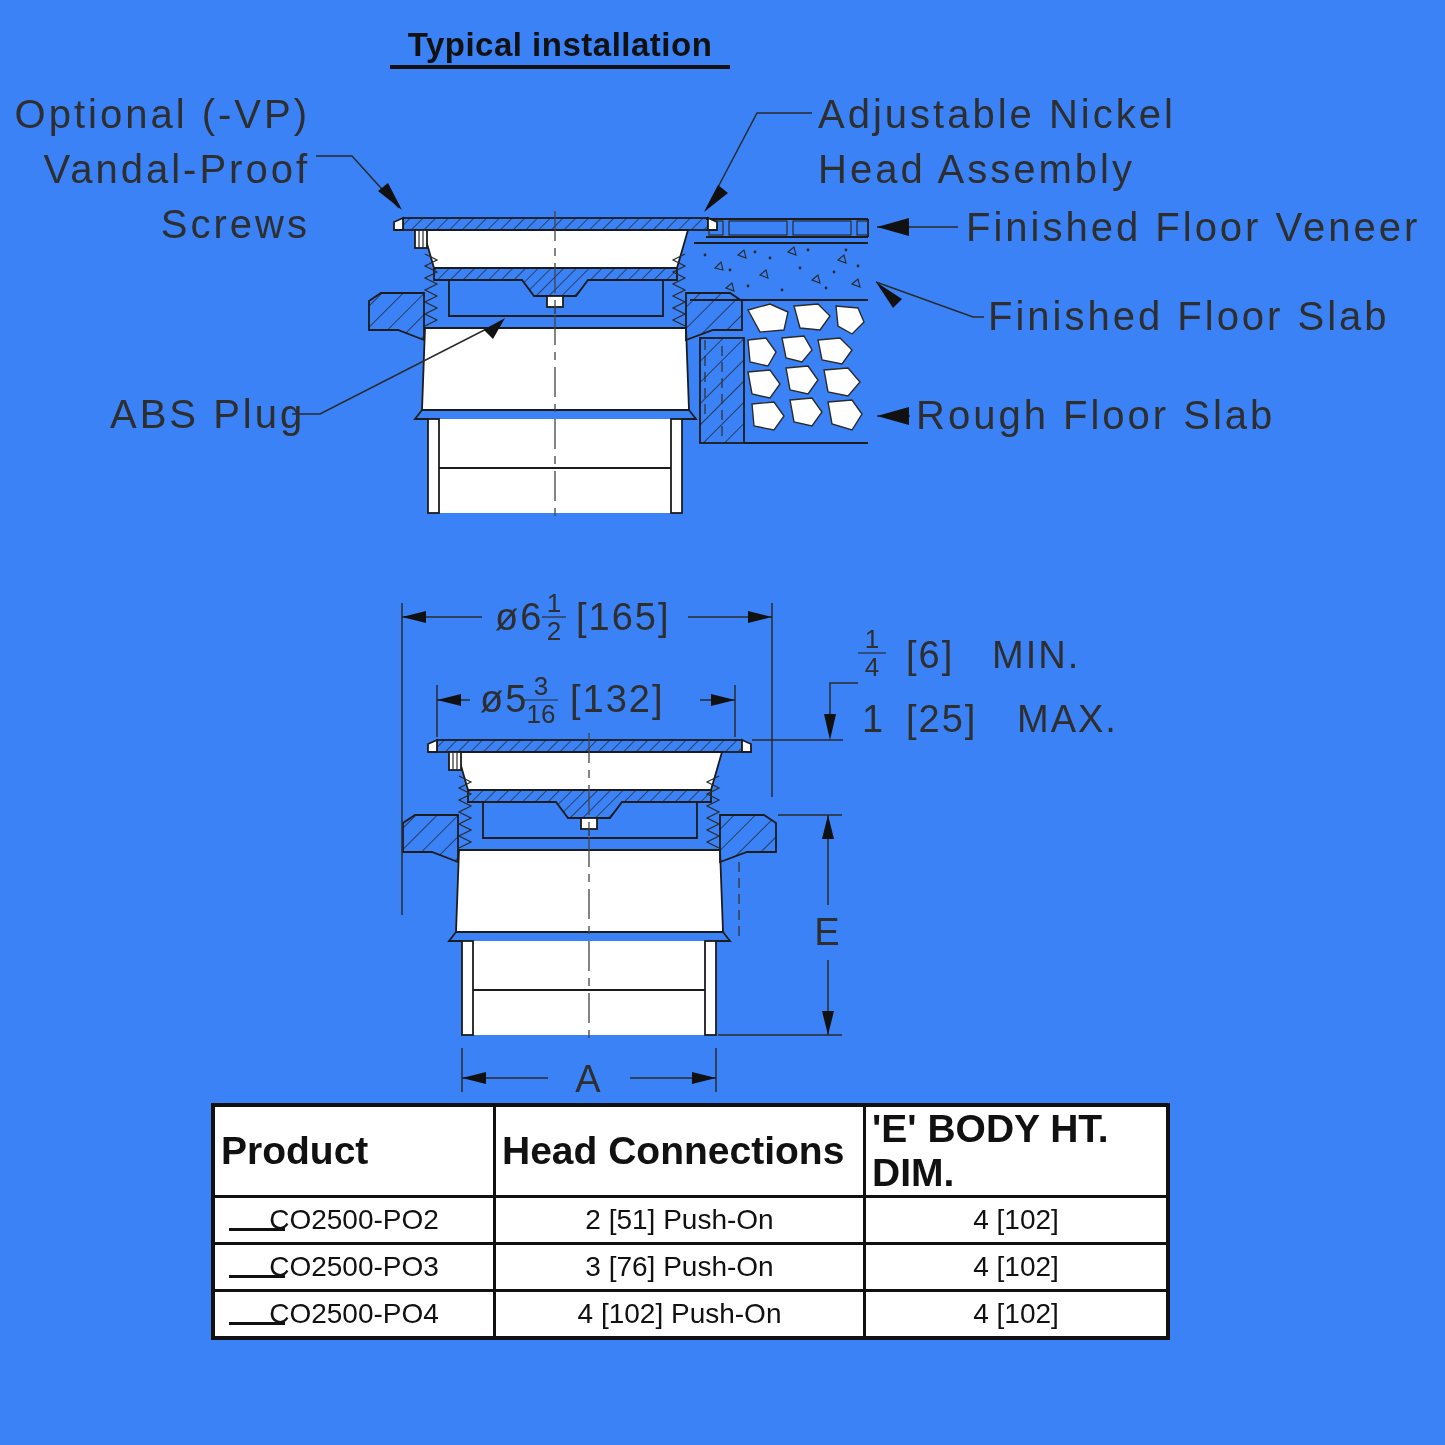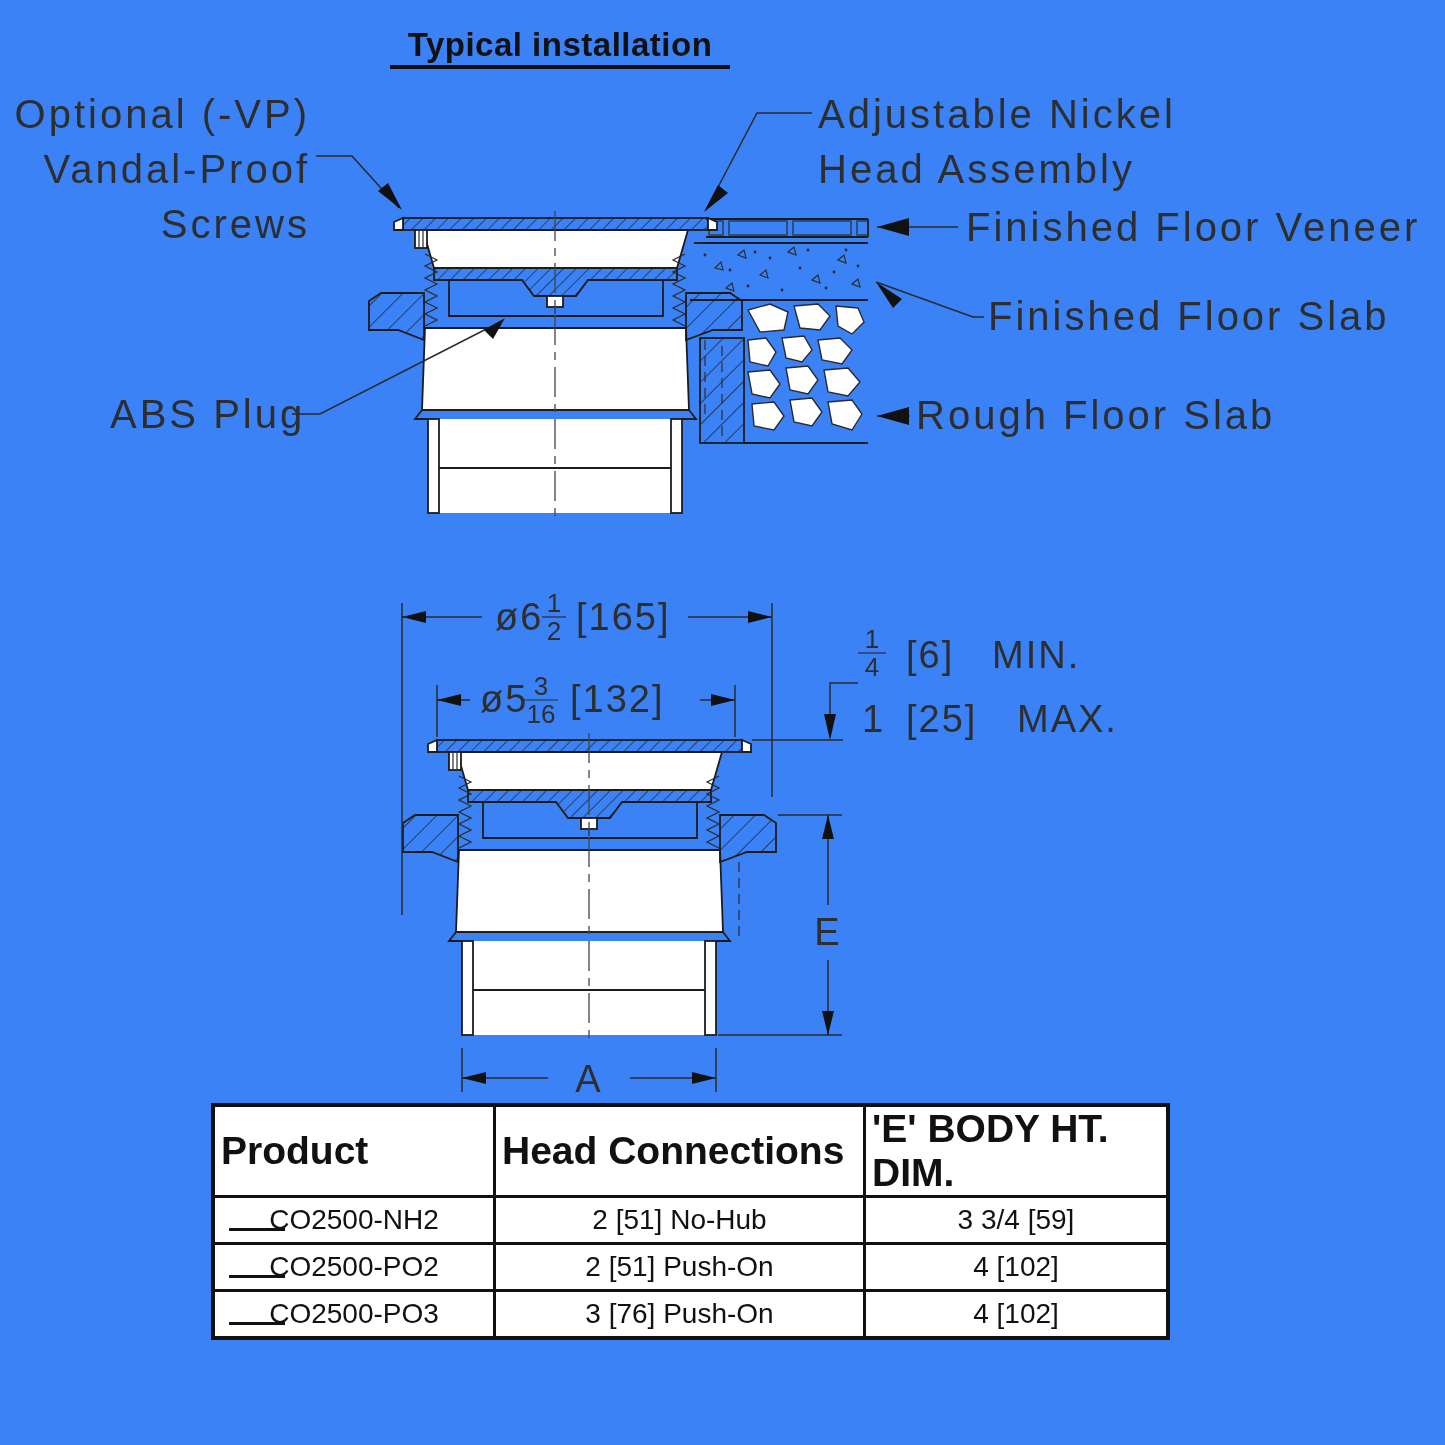--- a/index.html
+++ b/index.html
@@ -265,30 +265,30 @@
   <table class="spec">
     <thead>
       <tr>
         <th class="prod">Product</th>
         <th class="pipe">Head Connections</th>
         <th class="edim">'E' BODY HT. DIM.</th>
       </tr>
     </thead>
     <tbody>
       <tr>
-        <td class="prod"><span class="blank"></span><span>CO2500-NH2</span></td>
-        <td class="pipe">2 [51] No-Hub</td>
-        <td class="edim">3 3/4 [59]</td>
-      </tr>
-      <tr>
         <td class="prod"><span class="blank"></span><span>CO2500-PO2</span></td>
         <td class="pipe">2 [51] Push-On</td>
         <td class="edim">4 [102]</td>
       </tr>
       <tr>
         <td class="prod"><span class="blank"></span><span>CO2500-PO3</span></td>
         <td class="pipe">3 [76] Push-On</td>
         <td class="edim">4 [102]</td>
       </tr>
+      <tr>
+        <td class="prod"><span class="blank"></span><span>CO2500-PO4</span></td>
+        <td class="pipe">4 [102] Push-On</td>
+        <td class="edim">4 [102]</td>
+      </tr>
     </tbody>
   </table>
 
 </div>
 
 </body></html>

